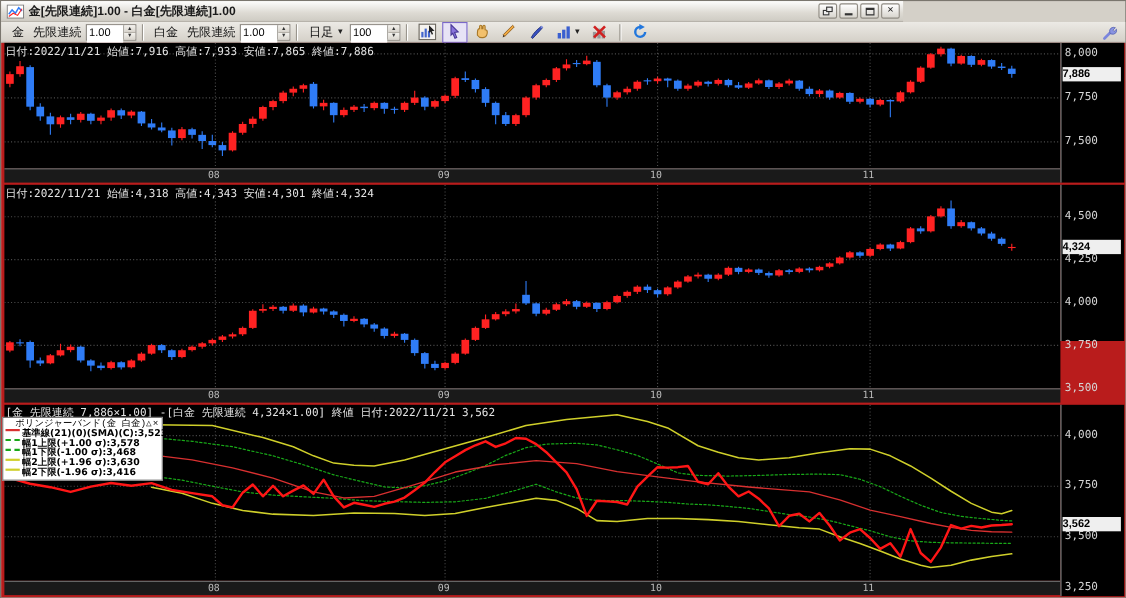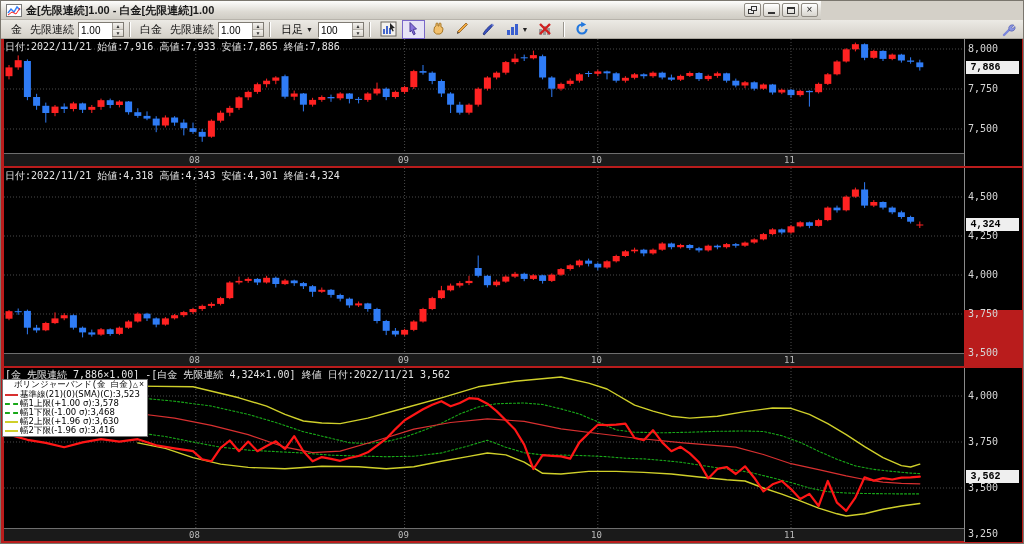--- a/index.html
+++ b/index.html
@@ -34,27 +34,27 @@
   .wrench-btn{position:absolute;right:6px;top:2px;width:20px;height:16px;display:flex;align-items:center;justify-content:center;}
   
   .stack{position:absolute;top:38px;left:0;width:1024px;height:506px;background:#b91c1c;}
   .panel{position:absolute;left:0;width:1024px;}
   .plot{position:absolute;left:3px;top:0;background:#000;}
   .plot svg{display:block;}
   .xstrip{position:absolute;left:3px;background:#1a1a1a;border-top:1px solid #6e6e6e;width:960px;height:13px;}
   .xlab{position:absolute;top:1px;font-size:9px;color:#bcbcbc;font-family:"DejaVu Sans Mono",monospace;}
   .axis{position:absolute;left:963px;width:58px;top:0;background:#000;border-left:1px solid #8a8a8a;}
   .ylab{position:absolute;left:3px;font-size:10px;color:#d6d6d6;font-family:"DejaVu Sans Mono",monospace;white-space:nowrap;}
-  .badge{position:absolute;left:1px;width:53px;height:13px;background:#efefef;color:#000;font-size:10px;font-weight:bold;font-family:Liberation Mono, monospace;text-align:center;padding:1px 14px 0 0;}
+  .badge{position:absolute;left:1px;width:53px;height:13px;background:#efefef;color:#000;font-size:10px;font-weight:bold;font-family:Liberation Sans, sans-serif;text-align:left;padding:1px 14px 0 0;}
   .info{position:absolute;left:4px;top:1px;font-size:10px;color:#e4e4e4;font-family:"DejaVu Sans Mono","DejaVu Sans",sans-serif;white-space:nowrap;letter-spacing:0;z-index:5;text-shadow:1px 1px 0 #000;}
   
   .legend{position:absolute;left:1px;top:11px;width:146px;background:#fff;border:1px solid #777;z-index:6;padding:0 2px 1px 2px;font-family:"DejaVu Sans","Liberation Sans",sans-serif;}
   .lg-title{font-size:8.5px;line-height:10px;color:#000;display:flex;justify-content:flex-end;font-family:Liberation Mono, monospace;}
   .lg-syms{letter-spacing:1px;}
-  .lg-row{display:flex;align-items:center;font-size:8.5px;line-height:9px;color:#000;white-space:nowrap;}
+  .lg-row{display:flex;align-items:flex-start;font-size:8.5px;line-height:9px;color:#000;white-space:nowrap;font-weight:bold;}
   .lg-samp{width:13px;height:0;margin-right:2px;flex:none;}
 </style>
 </head>
 <body>
 
 <div class="window">
 
   <div class="titlebar">
     <span class="app-icon">
       <svg width="16" height="13" viewBox="0 0 16 13">

